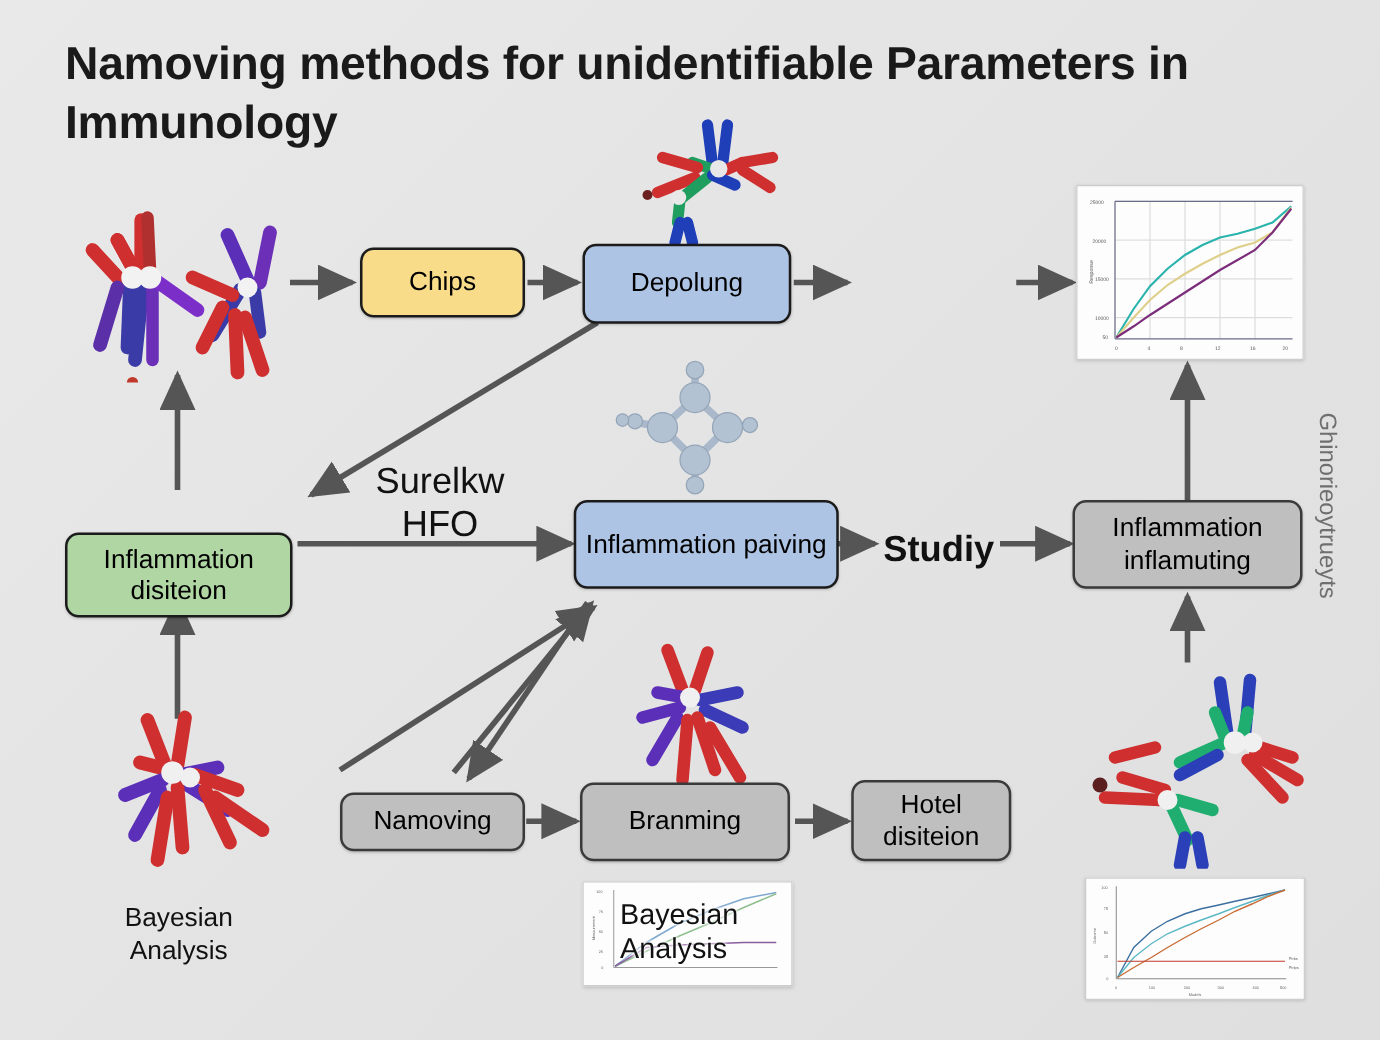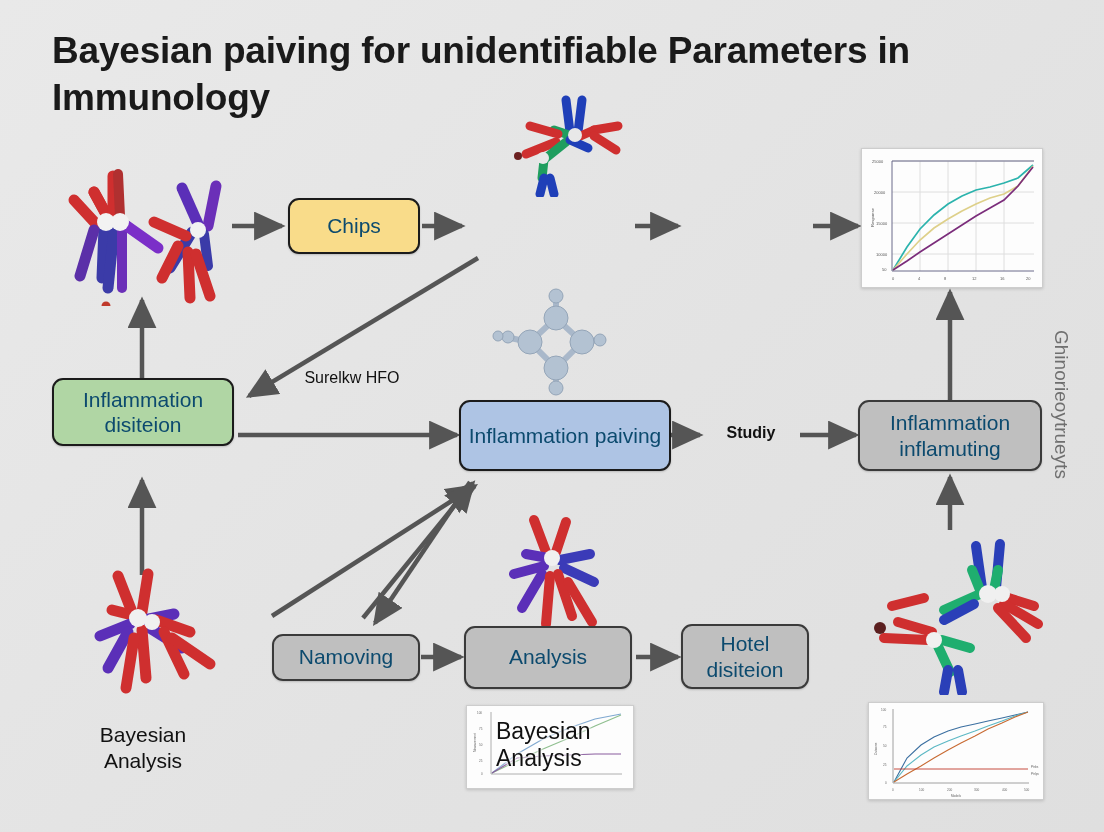--- a/index.html
+++ b/index.html
@@ -11,31 +11,31 @@
   }
   #title{
     position:absolute;left:52px;top:28px;width:980px;
     font-size:37px;font-weight:700;color:#1a1a1a;line-height:1.26;
     letter-spacing:-0.2px;
   }
   .node{
     position:absolute;box-sizing:border-box;
     border:2px solid #1b1b1b;border-radius:11px;
     display:flex;align-items:center;justify-content:center;text-align:center;
-    font-size:21px;color:#0c4a6e;line-height:1.18;
+    font-size:21px;color:#000000;line-height:1.18;
     box-shadow:0 1px 2px rgba(0,0,0,.18);
     padding:2px 5px;
   }
   .node.two{line-height:1.2;}
   .n-yellow{background:#f9dc8a;}
   .n-blue{background:#aec4e4;}
   .n-green{background:#b0d6a4;}
   .n-gray{background:#bfbfbf;border-color:#3a3a3a;}
   .edge-label{
-    position:absolute;font-size:16px;color:#111;text-align:center;line-height:1.2;
+    position:absolute;font-size:29px;color:#111;text-align:center;line-height:1.2;
   }
   .caption{
     position:absolute;font-size:21px;color:#111;text-align:center;line-height:1.22;
   }
   .vtext{
     position:absolute;font-size:19px;color:#6f6f6f;
     transform:rotate(90deg);transform-origin:left top;white-space:nowrap;
   }
   svg.lines{position:absolute;left:0;top:0;width:1104px;height:832px;pointer-events:none;}
   .chartbox{
@@ -46,21 +46,21 @@
     position:absolute;font-size:23px;color:#111;line-height:1.18;text-align:left;
     text-shadow:0 0 3px #fff,0 0 3px #fff,0 0 5px #fff;
   }
   .mol{position:absolute;}
 </style>
 </head>
 <body>
 
 <div id="canvas">
 
-  <div id="title">Bayesian paiving for unidentifiable Parameters in Immunology</div>
+  <div id="title">Namoving methods for unidentifiable Parameters in Immunology</div>
 
   <svg class="lines" viewBox="0 0 1104 832">
     <defs>
       <marker id="ah" markerWidth="9" markerHeight="9" refX="6.2" refY="3.2" orient="auto">
         <path d="M0,0 L7,3.2 L0,6.4 z" fill="#555"></path>
       </marker>
     </defs>
     <g stroke="#555" stroke-width="4.5" fill="none" marker-end="url(#ah)">
 
       <line x1="232" y1="226" x2="282" y2="226"></line>
@@ -307,27 +307,28 @@
           <text x="12" y="40">50</text>
           <text x="12" y="56">25</text>
           <text x="14" y="69">0</text>
       </g>
       <text x="9" y="46" fill="#666" font-size="3.1" transform="rotate(-90 9 46)" font-family="Liberation Sans,sans-serif">Measurement</text>
     </svg>
   </div>
   <div class="overlay-cap" style="left:496px;top:718px;width:150px;">Bayesian Analysis</div>
 
   <div class="node n-yellow" style="left:288px;top:198px;width:132px;height:56px;">Chips</div>
-
-  <div class="node n-green two" style="left:52px;top:378px;width:182px;height:68px;">Inflammation disiteion</div>
+  <div class="node n-blue" style="left:466px;top:195px;width:167px;height:64px;">Depolung</div>
+
+  <div class="node n-green two" style="left:52px;top:426px;width:182px;height:68px;">Inflammation disiteion</div>
   <div class="node n-blue two" style="left:459px;top:400px;width:212px;height:71px;">Inflammation paiving</div>
   <div class="node n-gray" style="left:272px;top:634px;width:148px;height:47px;">Namoving</div>
 
   <div class="node n-gray two" style="left:858px;top:400px;width:184px;height:71px;">Inflammation inflamuting</div>
-  <div class="node n-gray" style="left:464px;top:626px;width:168px;height:63px;">Analysis</div>
+  <div class="node n-gray" style="left:464px;top:626px;width:168px;height:63px;">Branming</div>
   <div class="node n-gray two" style="left:681px;top:624px;width:128px;height:65px;">Hotel disiteion</div>
 
   <div class="edge-label" style="left:288px;top:368px;width:128px;">Surelkw HFO</div>
   <div class="edge-label" style="left:705px;top:423px;width:92px;font-weight:bold;">Studiy</div>
 
   <div class="caption" style="left:62px;top:722px;width:162px;">Bayesian Analysis</div>
 
   <div class="vtext" style="left:1072px;top:330px;">Ghinorieoytrueyts</div>
 
 </div>

